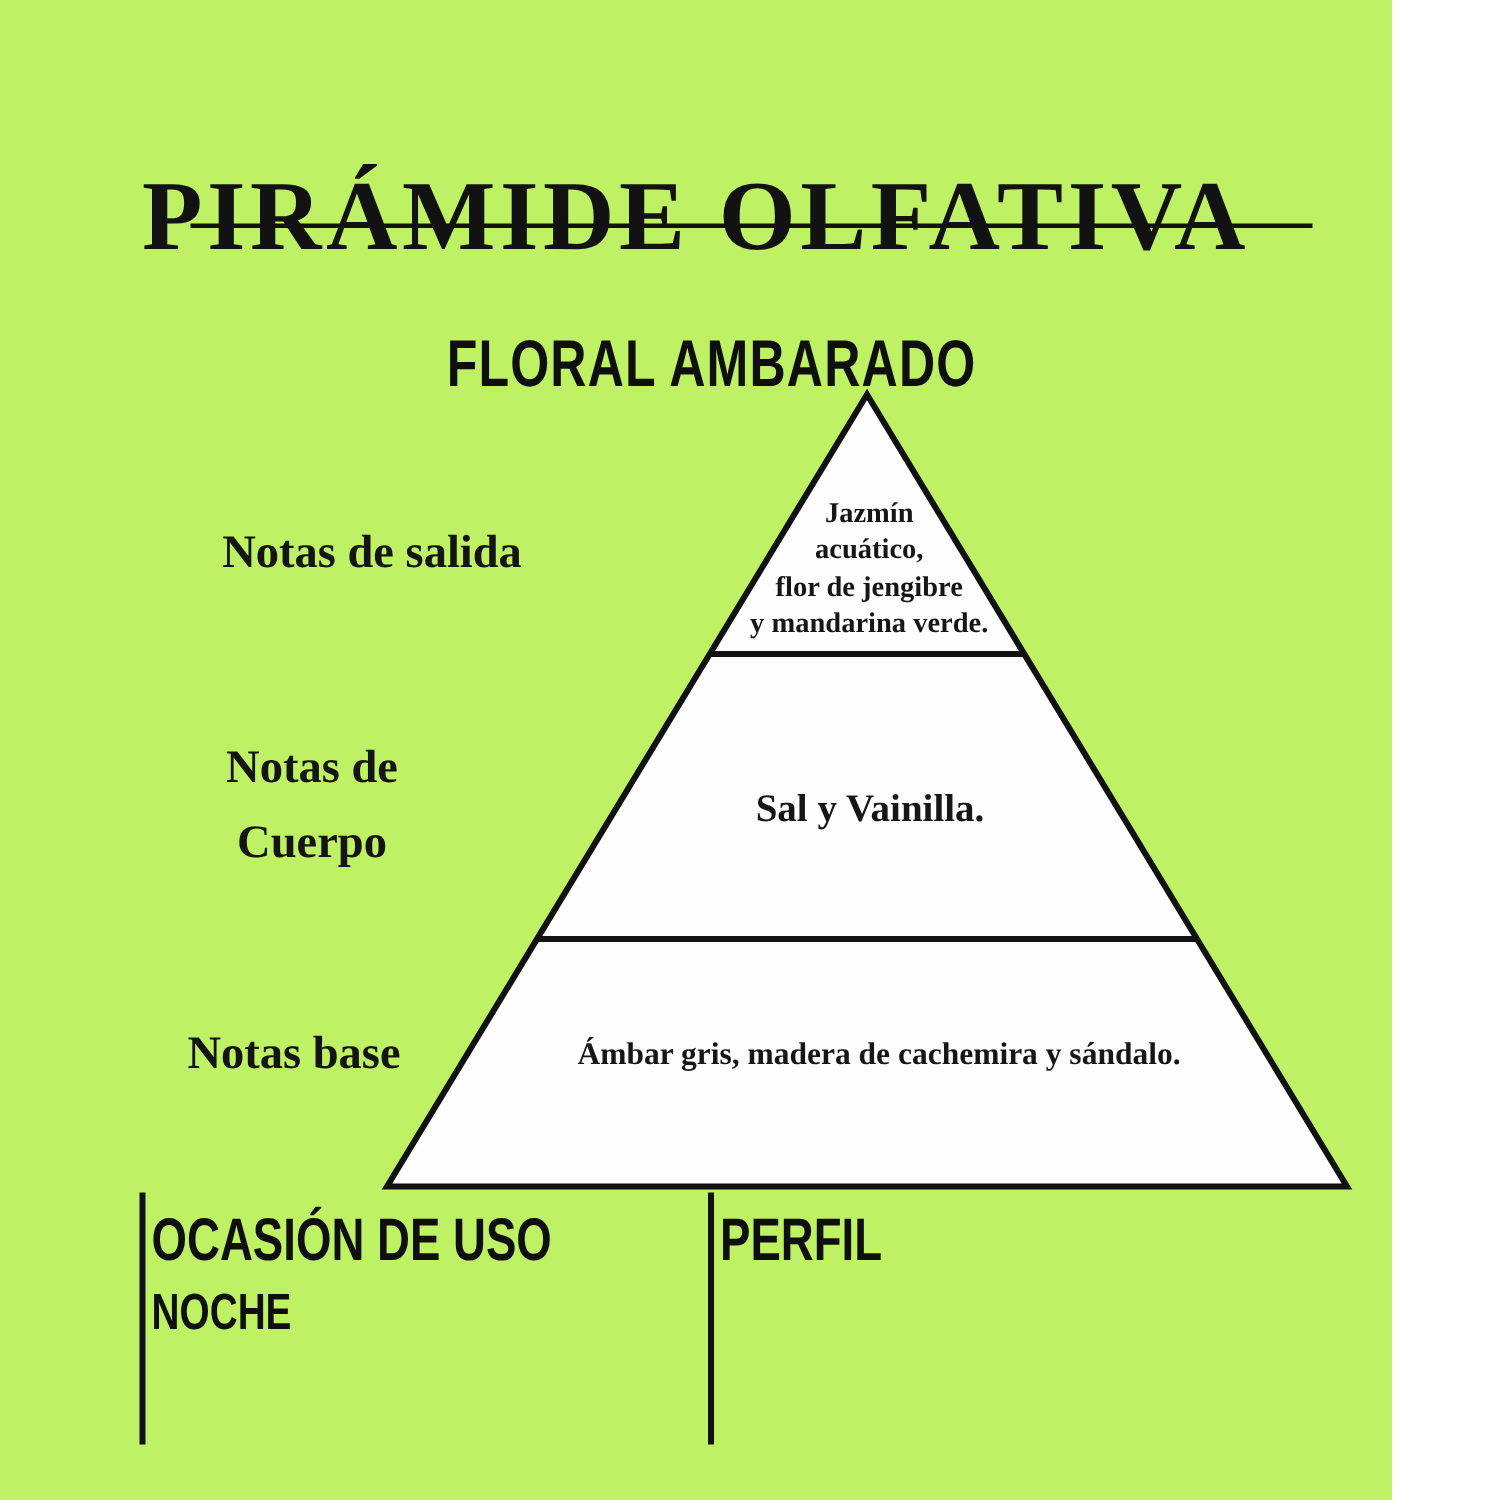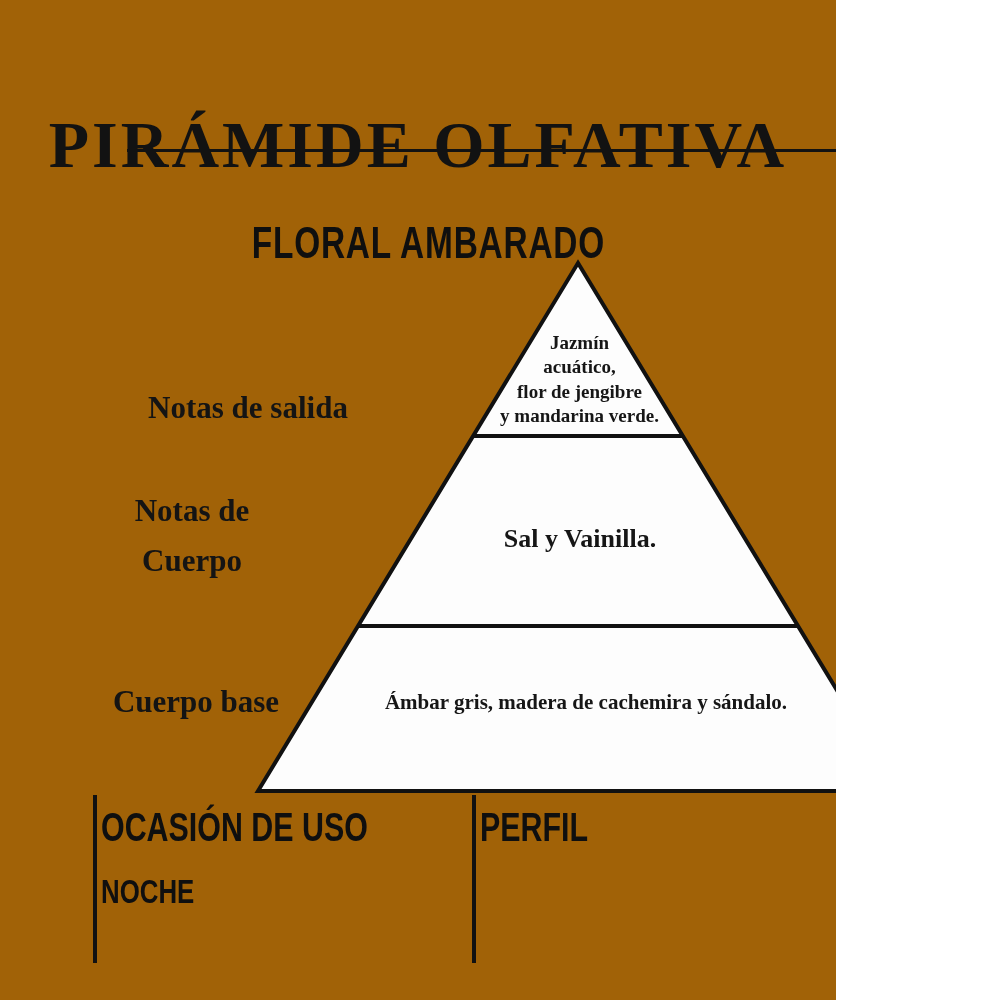--- a/index.html
+++ b/index.html
@@ -2,23 +2,23 @@
 <html><head>
 <meta charset="utf-8">
 <style>
   html, body {
     margin: 0;
     padding: 0;
     background: #ffffff;
   }
   .page {
     position: relative;
-    width: 836px;
+    width: 928px;
     height: 1000px;
-    background: #a16207;
+    background: #bef264;
     font-family: "Liberation Serif", serif;
     color: #111111;
     overflow: hidden;
   }
   .abs { position: absolute; }
 
   .title {
     top: 66px;
     left: 0;
     width: 100%;
@@ -100,25 +100,24 @@
     font-family: "Liberation Serif", serif;
     font-weight: 700;
     font-size: 31px;
     text-align: center;
     color: #141414;
   }
   .label-top {
     top: 350px;
     left: 98px;
     width: 300px;
-    margin-top: 40px;
   }
   .label-heart {
     top: 486px;
-    left: 84px;
+    left: 100px;
     width: 216px;
     line-height: 1.6;
   }
   .label-base {
     top: 684px;
     left: 88px;
     width: 216px;
   }
 
   .footer-col {
@@ -130,21 +129,21 @@
   .footer-occasion { left: 93px; width: 330px; }
   .footer-profile  { left: 472px; width: 330px; }
   .footer-label {
     margin-top: 10px;
     font-size: 40px;
     transform-origin: left center;
     color: #0f0f0f;
   }
   .footer-value {
     display: block;
-    margin-top: 22px;
+    margin-top: 6px;
   }
   .footer-value .condensed {
     font-size: 34px;
     transform-origin: left center;
     color: #0f0f0f;
   }
 </style>
 </head>
 <body>
 
@@ -166,21 +165,21 @@
   <div class="abs note-text pre top-notes">Jazmín
 acuático,
 flor de jengibre
 y mandarina verde.</div>
   <div class="abs note-text heart-notes">Sal y Vainilla.</div>
   <div class="abs note-text base-notes">Ámbar gris, madera de cachemira y sándalo.</div>
 
   <div class="abs side-label label-top">Notas de salida</div>
   <div class="abs side-label pre label-heart">Notas de
 Cuerpo</div>
-  <div class="abs side-label label-base">Cuerpo base</div>
+  <div class="abs side-label label-base">Notas base</div>
 
   <div class="abs footer-col footer-occasion">
     <span class="condensed footer-label">OCASIÓN DE USO</span>
     <span class="footer-value"><span class="condensed">NOCHE</span></span>
   </div>
 
   <div class="abs footer-col footer-profile">
     <span class="condensed footer-label">PERFIL</span>
   </div>
 

